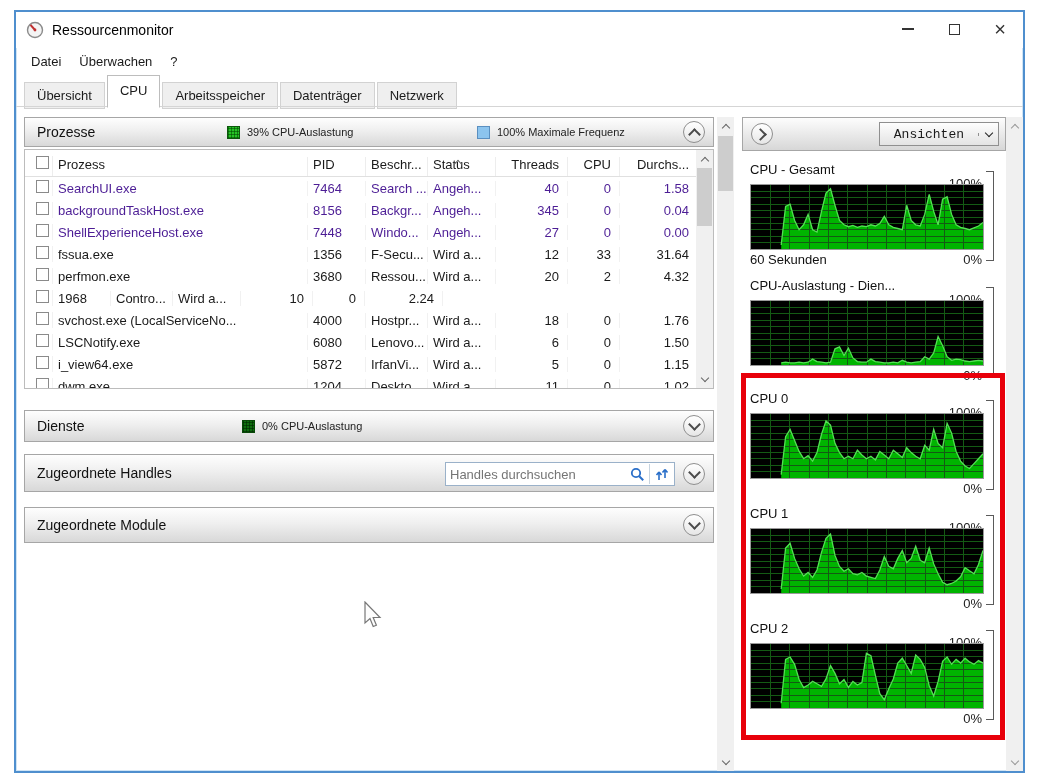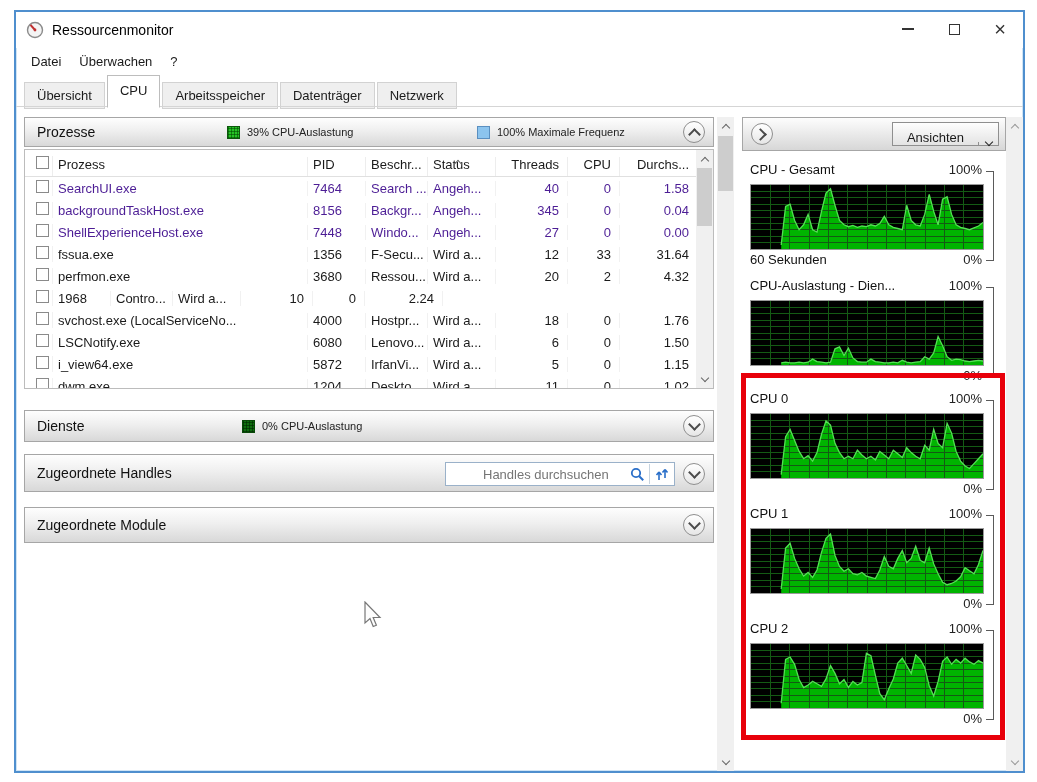--- a/index.html
+++ b/index.html
@@ -45,32 +45,32 @@
   .ralign{text-align:right;padding-right:8px;}
   .cbox{width:13px;height:13px;border:1px solid #8a8a8a;background:#fff;display:inline-block;box-sizing:border-box;margin-left:6px;}
   .prow.susp{color:#4c1d95;}
   .sort-ind{position:absolute;top:0px;left:40%;}
   
   .vscroll{position:absolute;width:17px;background:#f0f0f0;box-sizing:border-box;}
   .sb-btn{position:absolute;left:0;width:17px;height:17px;display:flex;align-items:center;justify-content:center;}
   .sb-thumb{position:absolute;left:1px;width:15px;background:#cdcdcd;}
   
   .searchwrap{position:absolute;right:38px;top:7px;width:230px;height:24px;border:1px solid #9ab1c9;background:#fff;display:flex;align-items:center;box-sizing:border-box;}
-  .searchwrap input{flex:1;border:none;outline:none;font-family:"Liberation Sans",sans-serif;font-size:13px;color:#444;padding:0 4px;min-width:0;background:transparent;margin-left:33px;}
+  .searchwrap input{flex:1;border:none;outline:none;font-family:"Liberation Sans",sans-serif;font-size:13px;color:#444;padding:0 4px;min-width:0;background:transparent;}
   .icon-btn{width:24px;height:22px;display:flex;align-items:center;justify-content:center;}
   .divider{width:1px;height:20px;background:#c7d4e0;}
   
   #charts-area{position:absolute;left:726px;top:105px;width:264px;height:656px;}
   .rp-header{position:absolute;left:0;top:0;width:264px;height:34px;background:linear-gradient(180deg,#fdfdfd,#ececec 45%,#d7d7d7);border:1px solid #a6a6a6;box-sizing:border-box;display:flex;align-items:center;justify-content:space-between;padding:0 6px 0 8px;}
-  .views-btn{display:flex;height:24px;border:1px solid #8f8f8f;background:linear-gradient(#fefefe,#e3e3e3);align-items:flex-end;box-sizing:border-box;}
+  .views-btn{display:flex;height:24px;border:1px solid #8f8f8f;background:linear-gradient(#fefefe,#e3e3e3);align-items:center;box-sizing:border-box;font-family:Liberation Mono, monospace;}
   .views-label{padding:0 14px;font-size:13px;display:flex;align-items:center;}
   .views-arrow{width:19px;border-left:1px solid #8f8f8f;display:flex;align-items:center;justify-content:center;}
   .chart-block{position:absolute;left:0;width:264px;height:110px;}
   .chart-title{position:absolute;left:8px;top:0;font-size:13px;color:#111;white-space:nowrap;}
-  .pct-top{position:absolute;right:24px;top:0;font-size:13px;color:#222;}
+  .pct-top{position:absolute;right:24px;top:14px;font-size:13px;color:#222;}
   .pct-bottom{position:absolute;right:24px;top:90px;font-size:13px;color:#222;}
   .xlabel{position:absolute;left:8px;top:90px;font-size:13px;color:#111;}
   .bracket{position:absolute;left:244px;top:9px;width:8px;height:90px;border-top:1px solid #5a5a5a;border-right:1px solid #5a5a5a;border-bottom:1px solid #5a5a5a;box-sizing:border-box;}
   .chart-svg{position:absolute;left:8px;top:22px;border:1px solid #9a9a9a;}
   #highlight-rect{position:absolute;left:725px;top:361px;width:264px;height:367px;border:5px solid #e8000a;box-sizing:border-box;z-index:10;pointer-events:none;}
   .cursor{position:absolute;left:363px;top:601px;z-index:20;pointer-events:none;}
 </style>
 </head>
 <body>
 

